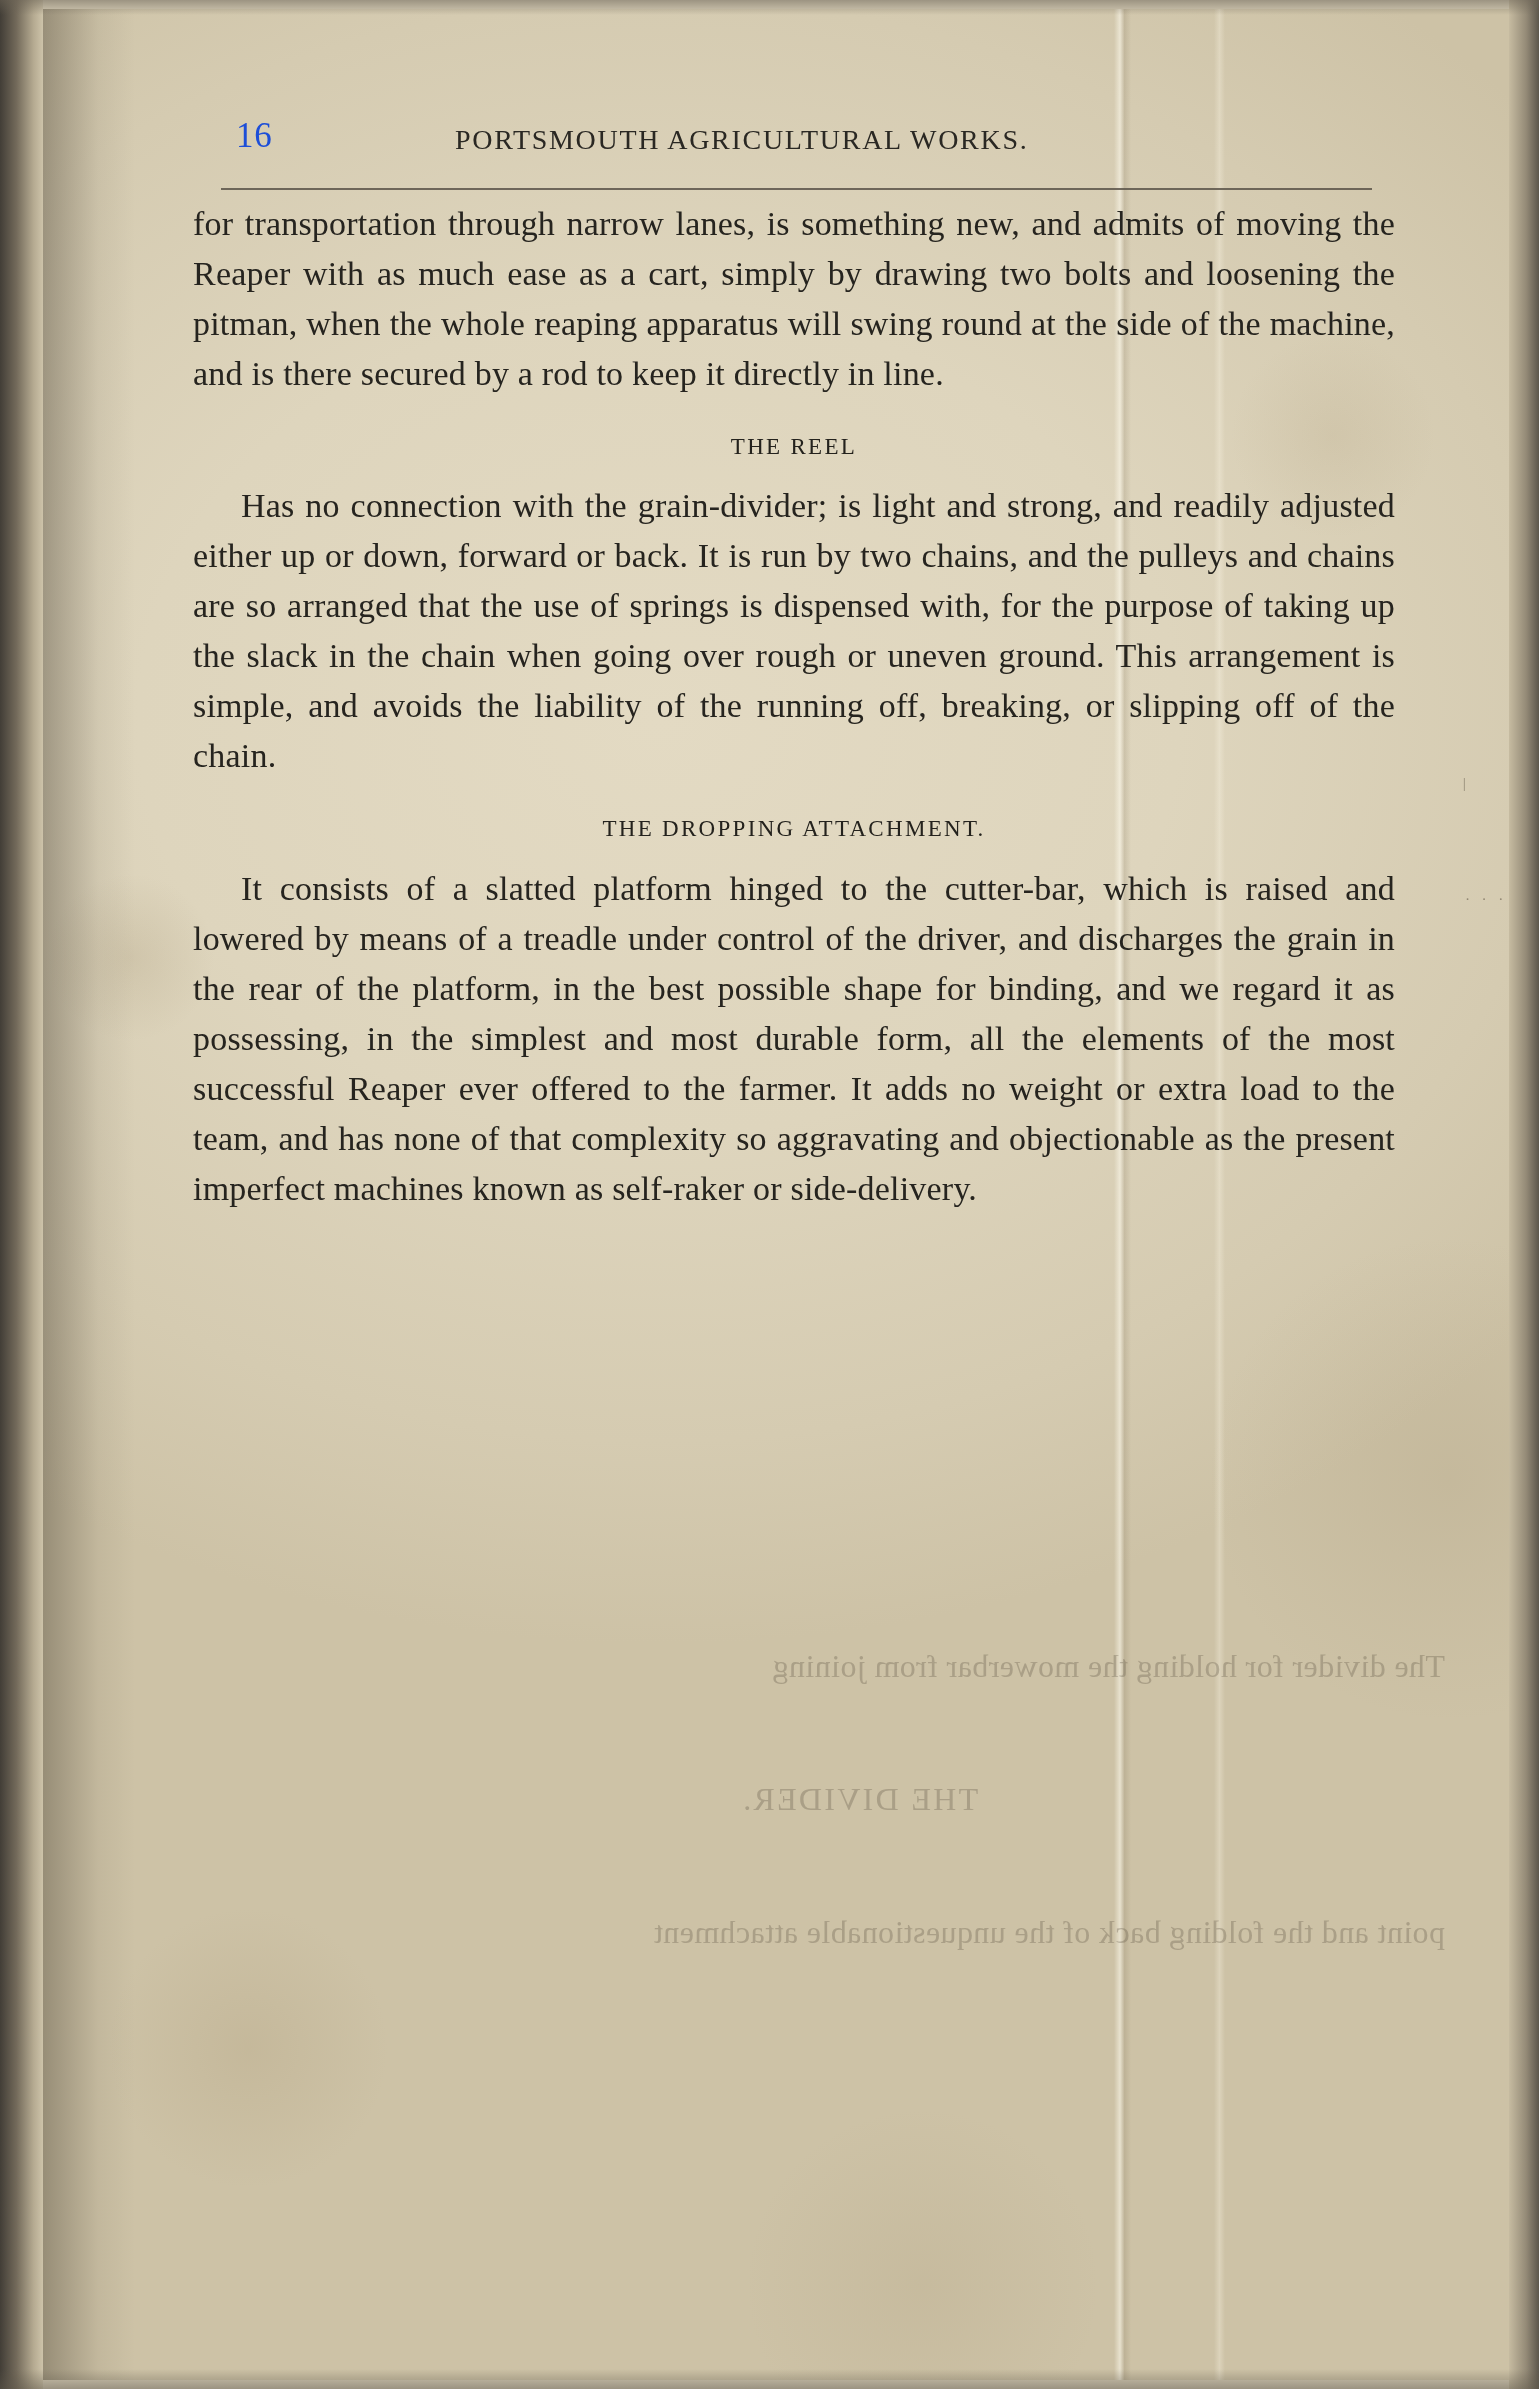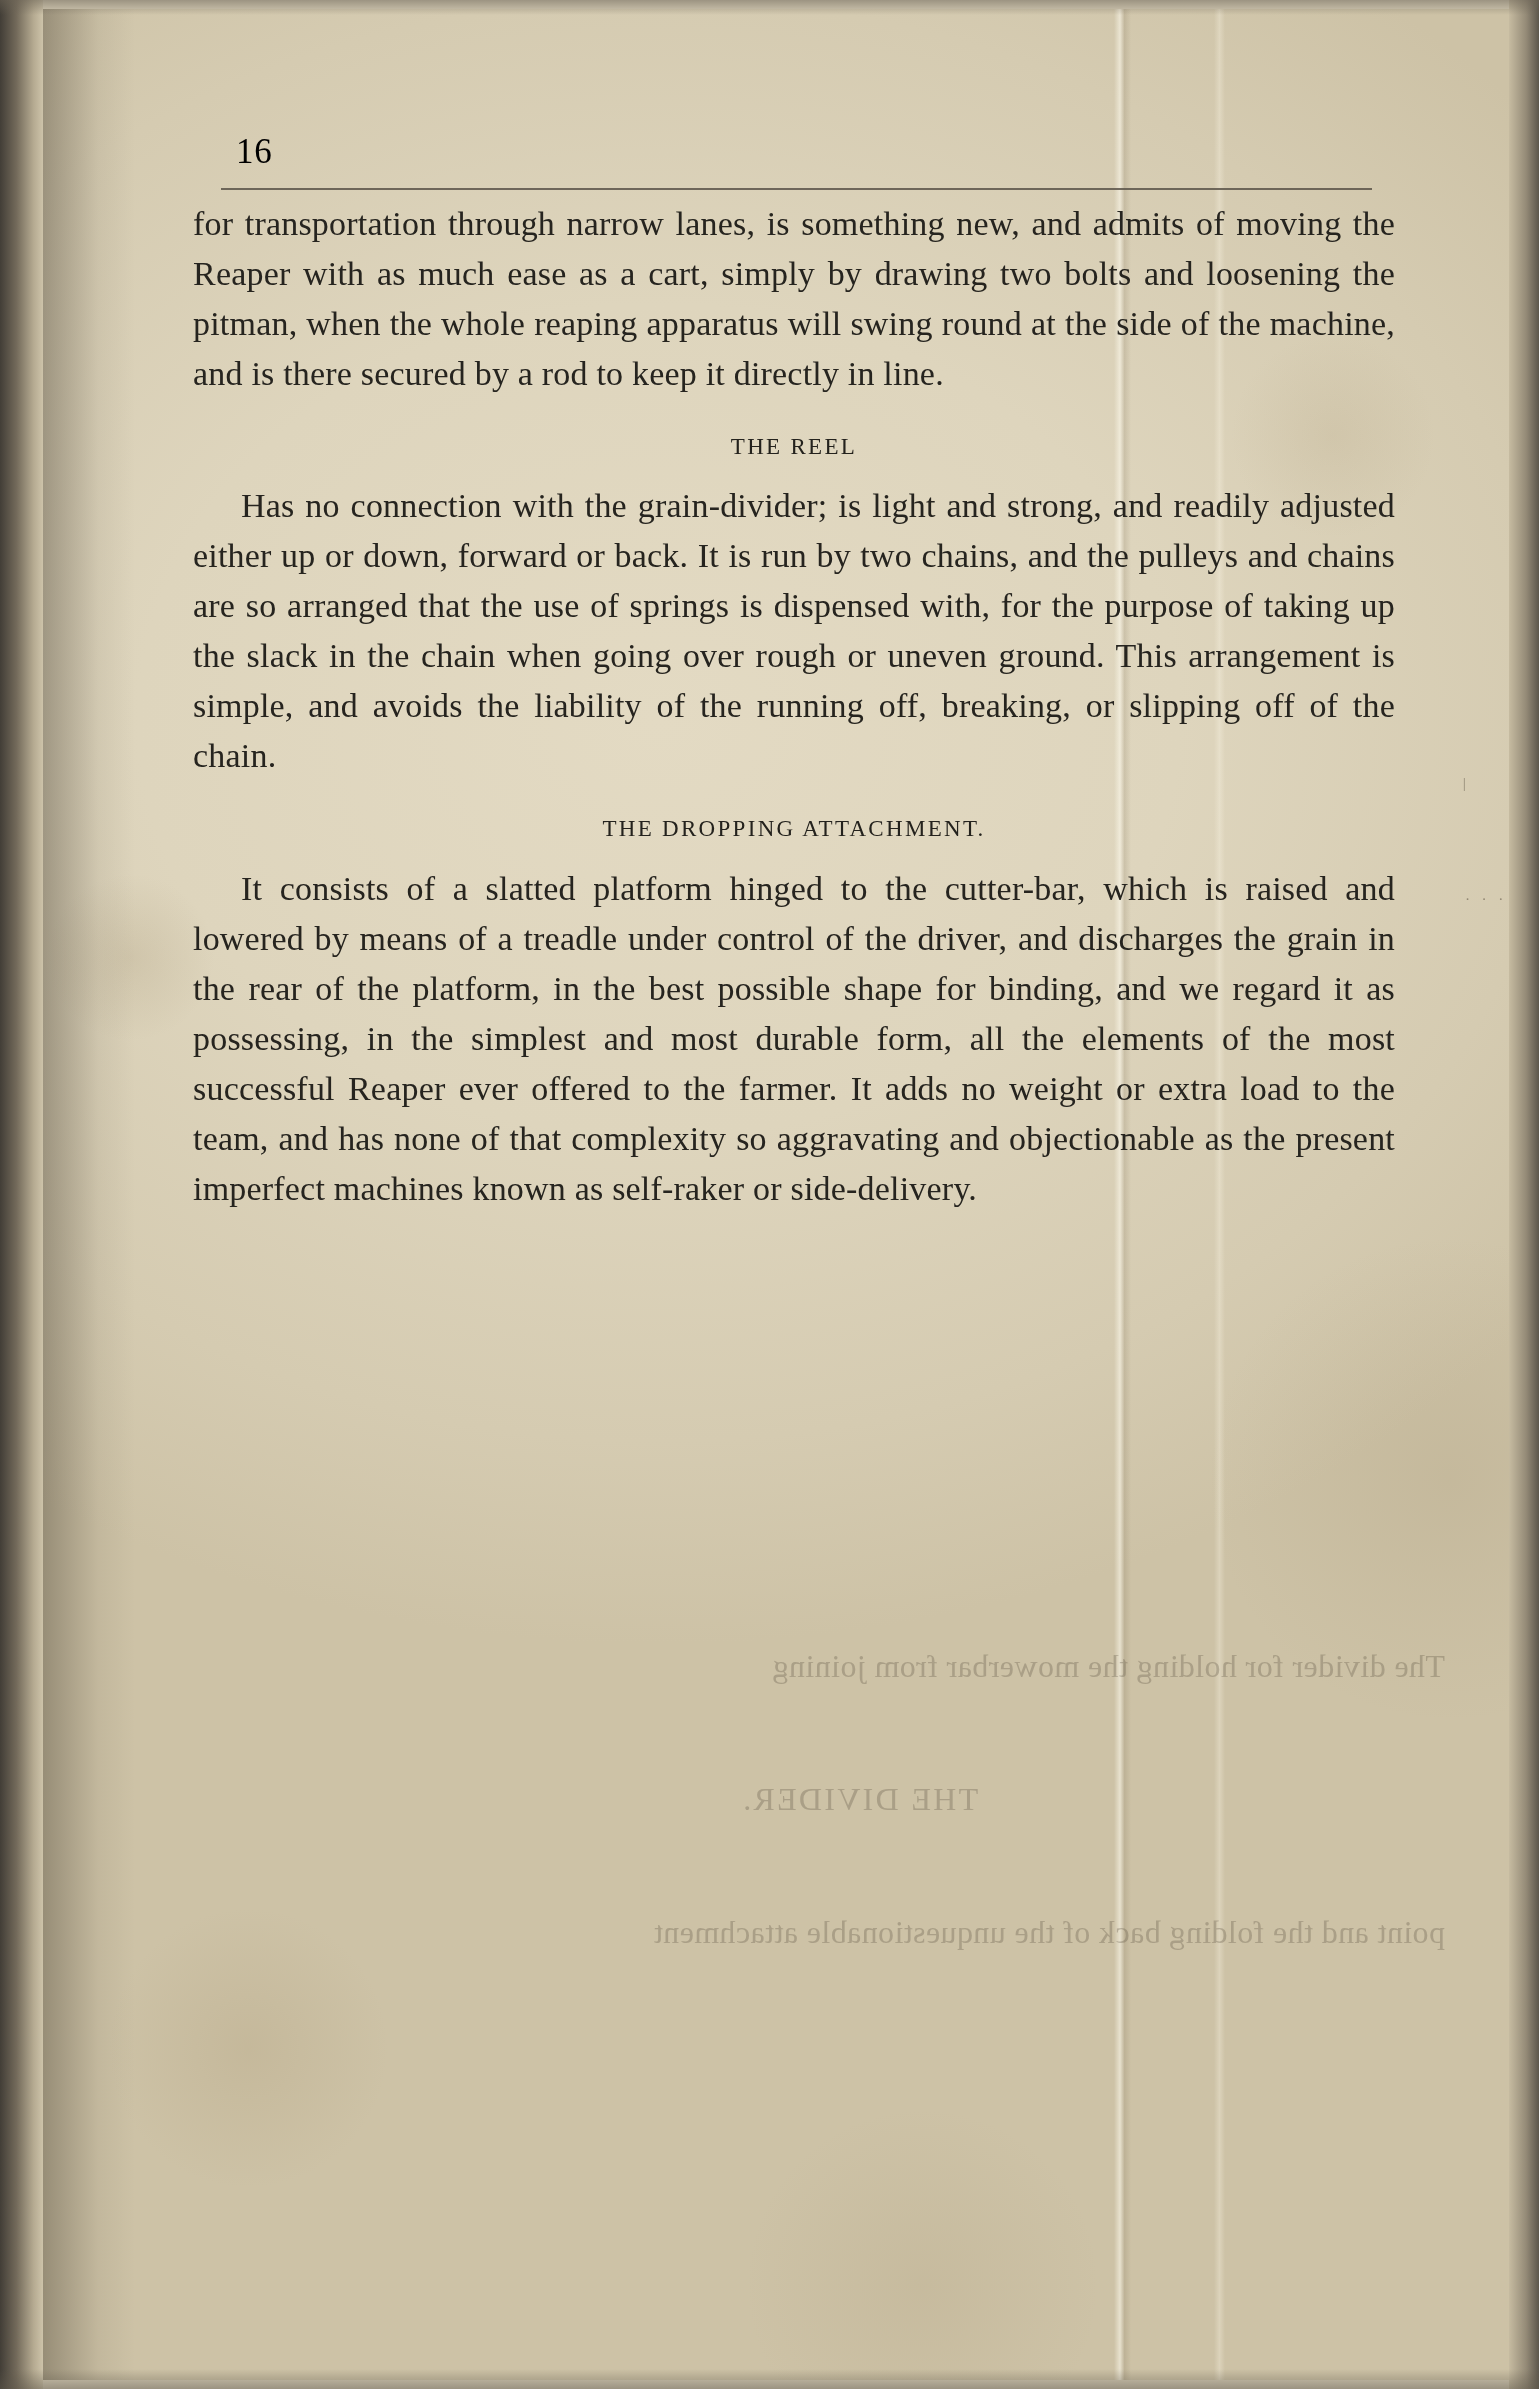--- a/index.html
+++ b/index.html
@@ -118,22 +118,21 @@
   .folio-row {
     position: relative;
     height: 55px;
   }
   .folio {
     position: absolute;
     left: 43px;
     top: 0;
     font-size: 35px;
     letter-spacing: 0.8px;
-    color: #000000;
-    margin-top: 16px;
+    color: #1d4ed8;
   }
   .running-head {
     position: absolute;
     left: 262px;
     top: 7.7px;
     font-size: 28px;
     letter-spacing: 1.7px;
     color: #2a2823;
     font-variant: small-caps;
     text-transform: uppercase;
@@ -224,20 +223,21 @@
       <span>point and the folding back of the unquestionable attachment</span>
     </div>
 
     <div class="edge-marks">|&nbsp;&nbsp;&nbsp;·&nbsp;&nbsp;&nbsp;·&nbsp;&nbsp;&nbsp;·</div>
   </div>
 
   <div class="text-col">
 
     <div class="folio-row">
       <div class="folio">16</div>
+      <div class="running-head">PORTSMOUTH AGRICULTURAL WORKS.</div>
       <div class="rule"></div>
     </div>
 
     <p class="body first">for transportation through narrow lanes, is something new, and admits of moving the Reaper with as much ease as a cart, simply by drawing two bolts and loosening the pitman, when the whole reaping apparatus will swing round at the side of the machine, and is there secured by a rod to keep it directly in line.</p>
 
     <h2 class="sect">THE REEL</h2>
 
     <p class="body indent">Has no connection with the grain-divider; is light and strong, and readily adjusted either up or down, forward or back.  It is run by two chains, and the pulleys and chains are so arranged that the use of springs is dispensed with, for the purpose of taking up the slack in the chain when going over rough or uneven ground.  This arrangement is simple, and avoids the liability of the running off, breaking, or slipping off of the chain.</p>
 
     <h2 class="sect tight">THE DROPPING ATTACHMENT.</h2>

